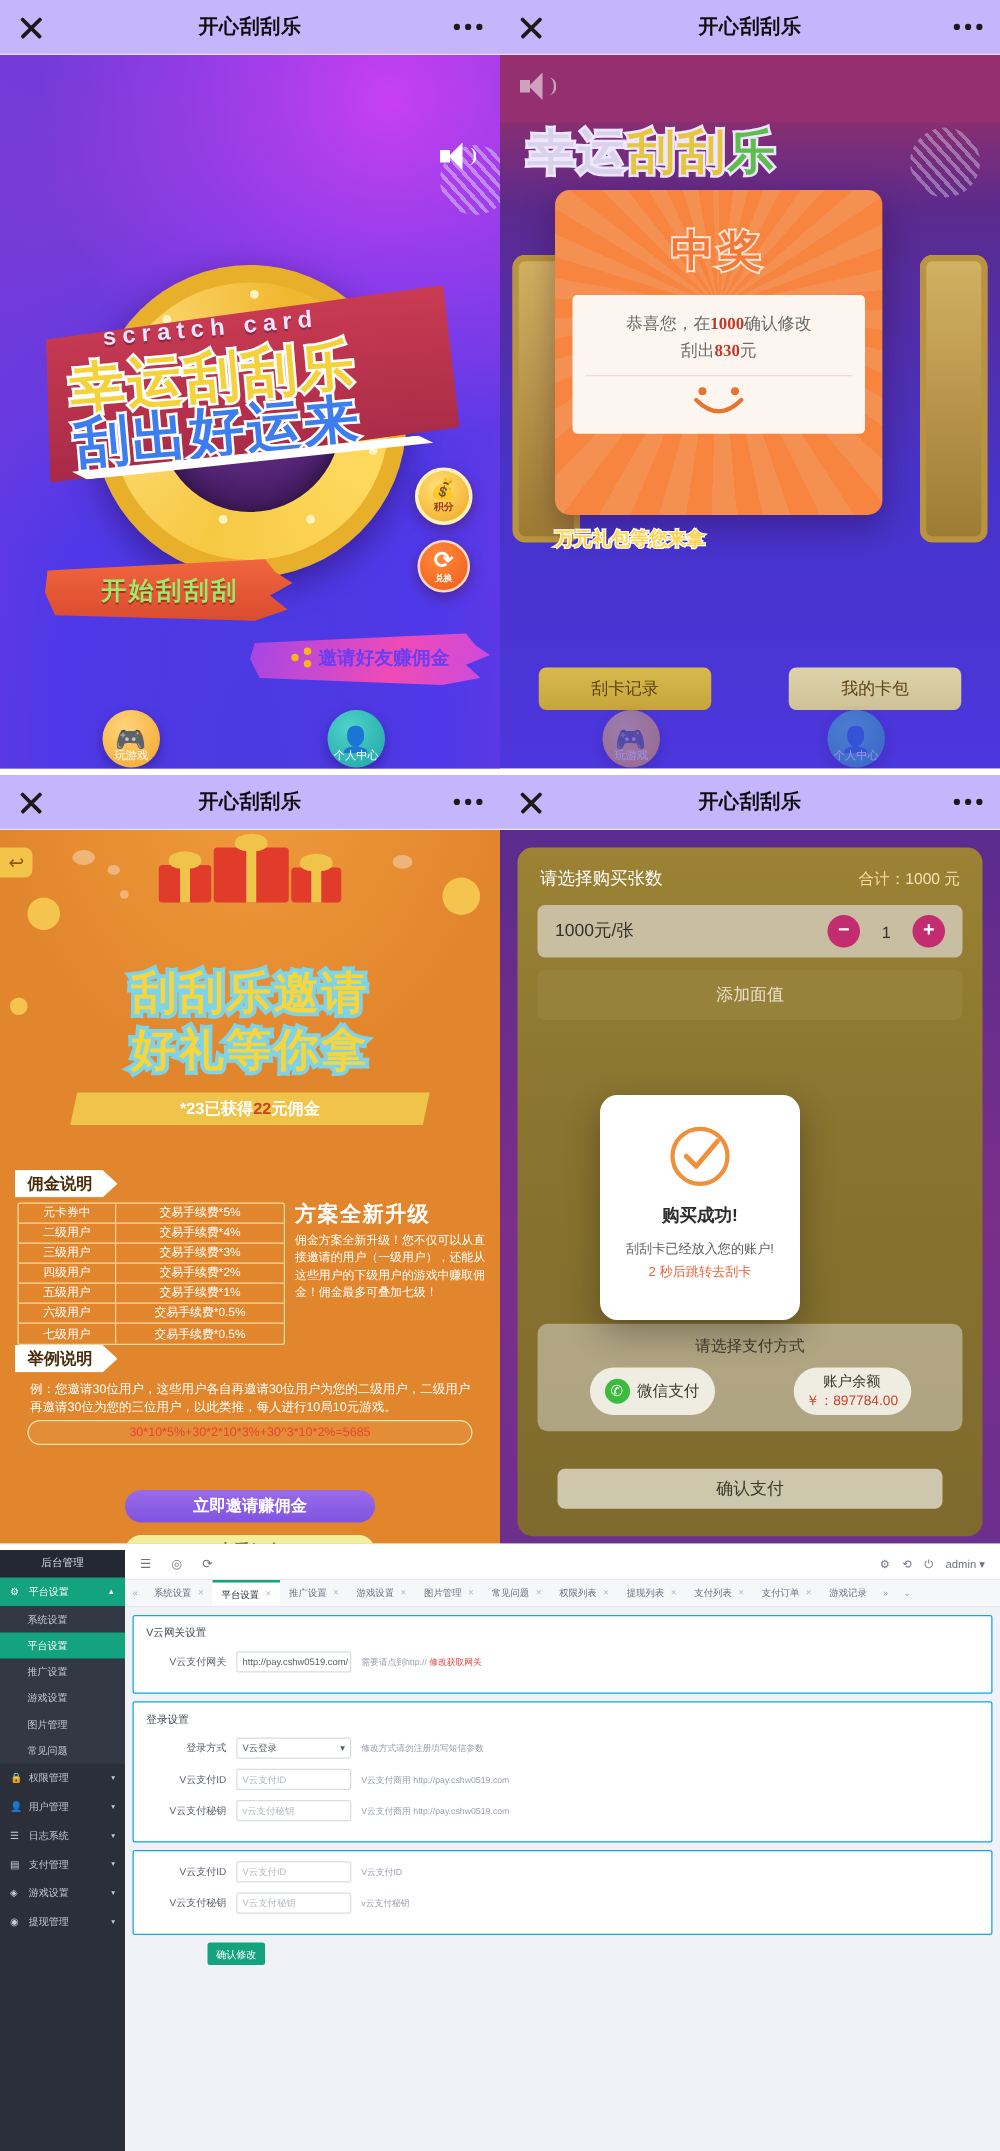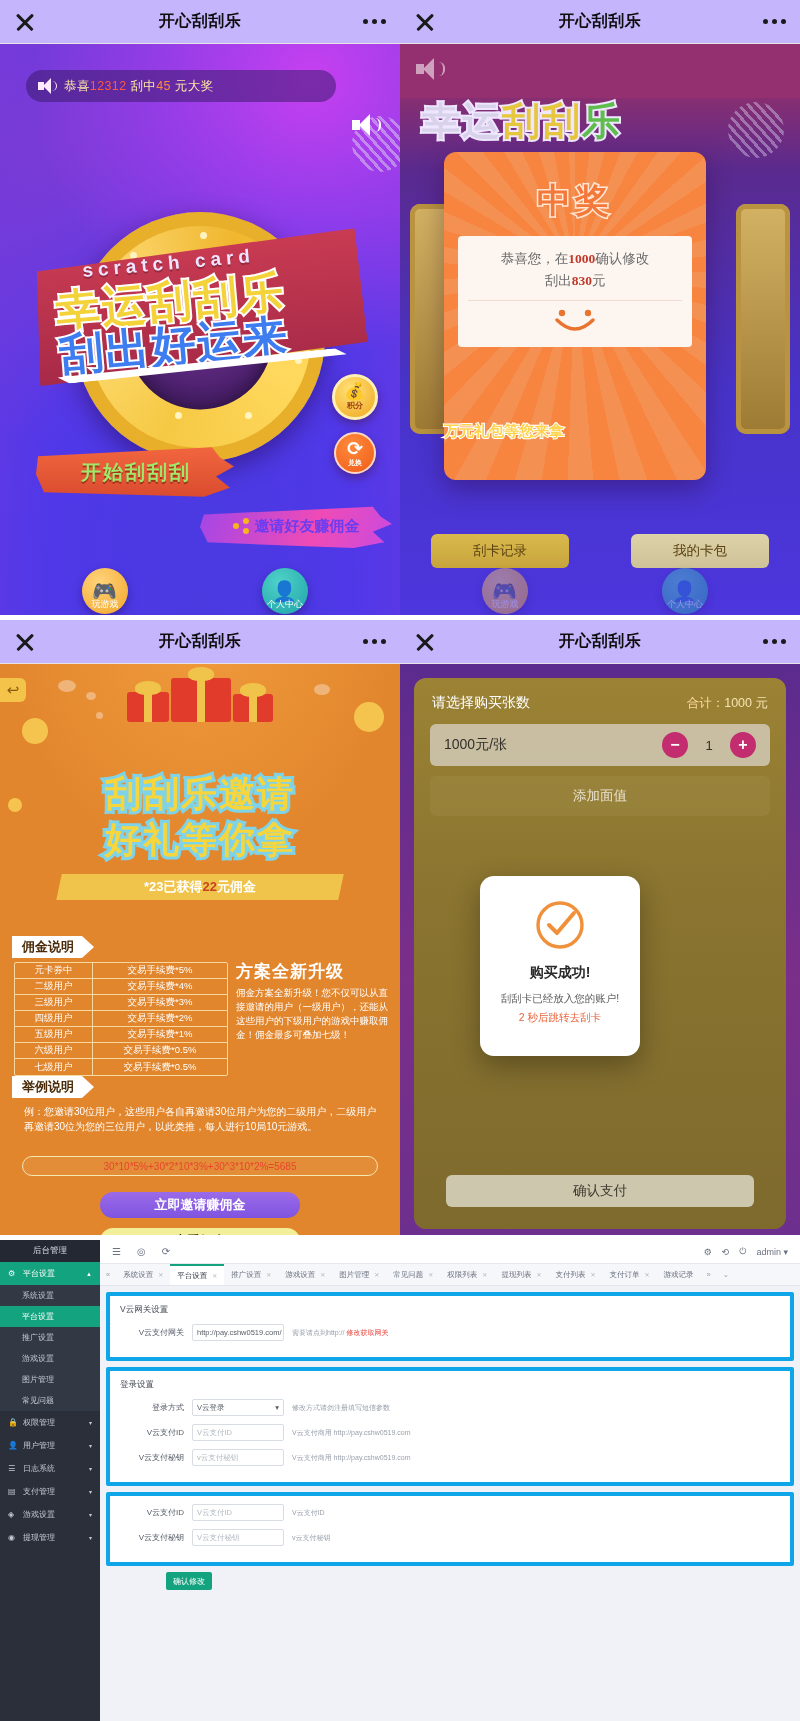--- a/index.html
+++ b/index.html
@@ -187,21 +187,21 @@
   }
   .p2-title .c1{color:#d8d2ea;} .p2-title .c2{color:#e6c63c;} .p2-title .c3{color:#5fbd4e;}
   .card-l, .card-r{
     position:absolute; top:160px; width:54px; height:230px; border-radius:10px;
     background: linear-gradient(180deg,#d4b264,#9d7a33);
     box-shadow: inset 0 0 0 5px #b9933f;
   }
   .card-l{ left:10px;} .card-r{ right:10px;}
 
   .win-dialog{
-    position:absolute; left:44px; top:108px; width:262px; height:328px; border-radius:12px;
+    position:absolute; left:44px; top:108px; width:262px; height:260px; border-radius:12px;
     background:
       repeating-conic-gradient(from 0deg at 50% 36%, #f7853f 0deg 7deg, #f59053 7deg 14deg),
       #f4803a;
     box-shadow:0 10px 26px rgba(40,0,40,.35); overflow:hidden;
   }
   .win-head{
     text-align:center; font-size:34px; font-weight:900; color:#f4783a;
     -webkit-text-stroke:3px #ffe7d4; paint-order:stroke fill; margin-top:26px; letter-spacing:4px;
   }
   .win-body{
@@ -376,21 +376,21 @@
   .ad-top .ti{ font-size:10px; color:#6b7280; cursor:pointer;}
   .ad-user{ margin-left:auto; display:flex; align-items:center; gap:10px;}
   .ad-user .ui{ font-size:9px; color:#6b7280; cursor:pointer;}
   .ad-tabs{ height:22px; background:#f6f7fa; display:flex; align-items:stretch; border-bottom:1px solid #e2e5ec; overflow:hidden;}
   .ad-tab{ display:flex; align-items:center; padding:0 7px; font-size:7.5px; color:#6a7280; cursor:pointer; white-space:nowrap; gap:5px;}
   .ad-tab.active{ background:#fff; color:#1f2937; border-top:2px solid #14a37f;}
   .ad-tab .x{ font-size:6px; color:#b3b8c2;}
   .ad-tab.nav{ color:#9aa0ac; padding:0 6px;}
 
   .ad-body{ flex:1; background:#f1f2f7; padding:6px; overflow:hidden;}
-  .ad-card{ background:#fff; border:4px solid #0ea5e9; border-radius:2px; margin-bottom:6px; padding:8px 10px;}
+  .ad-card{ background:#fff; border:1px solid #0ea5e9; border-radius:2px; margin-bottom:6px; padding:8px 10px;}
   .ad-sec{ font-size:8.5px; color:#444a55; margin-bottom:8px;}
   .ad-field{ display:flex; align-items:center; gap:8px; margin-bottom:8px;}
   .ad-lab{ width:64px; text-align:right; font-size:8px; color:#555b66; flex:0 0 auto;}
   .ad-inp{ width:92px; height:17px; border:1px solid #d8dce3; border-radius:2px; background:#fff;
            font-size:7.5px; color:#5a6068; padding:0 4px; display:flex; align-items:center; overflow:hidden; white-space:nowrap;}
   .ad-inp.ph{ color:#b4b9c2;}
   .ad-sel{ width:92px; height:17px; border:1px solid #d8dce3; border-radius:2px; background:#fff;
            font-size:7.5px; color:#5a6068; padding:0 4px; display:flex; align-items:center; justify-content:space-between;}
   .ad-hint{ font-size:7px; color:#9aa0ac;}
   .ad-hint .lk{ color:#e8453c;}
@@ -410,32 +410,20 @@
           <i></i>
           <i></i>
           <i></i>
         </div>
     </div>
     <div class="stage">
       <div class="bg1"></div>
 
       <div class="hatch"></div>
 
-      <div class="marquee">
-        <div class="spk">
-          <div class="spk-body"></div>
-            <div class="spk-cone"></div>
-            <div class="spk-w"></div>
-        </div>
-        <div class="mq-text">
-          <span>恭喜</span><span class="id">12312</span>
-          <span>刮中</span><span class="amt">45</span>
-          <span>元大奖</span>
-        </div>
-      </div>
 
       <div class="sound-icon">
         <div class="spk-body"></div>
           <div class="spk-cone"></div>
           <div class="spk-w"></div>
       </div>
 
       <div class="medal">
         <span class="dot" style="left:22%;top:16%"></span>
         <span class="dot" style="left:50%;top:8%"></span>
@@ -623,21 +611,21 @@
           <div class="comm-c2">交易手续费*0.5%</div>
         </div>
       </div>
 
       <div class="up-title" style="top:296px">方案全新升级</div>
       <div class="up-text" style="top:322px">佣金方案全新升级！您不仅可以从直接邀请的用户（一级用户），还能从这些用户的下级用户的游戏中赚取佣金！佣金最多可叠加七级！</div>
 
       <div class="sec-label" style="top:412px">举例说明</div>
       <div class="ex-text" style="top:440px">例：您邀请30位用户，这些用户各自再邀请30位用户为您的二级用户，二级用户再邀请30位为您的三位用户，以此类推，每人进行10局10元游戏。</div>
 
-      <div class="formula" style="top:492px">30*10*5%+30*2*10*3%+30^3*10*2%=5685</div>
+      <div class="formula" style="top:472px">30*10*5%+30*2*10*3%+30^3*10*2%=5685</div>
 
       <div class="p3-btn btn-invite">立即邀请赚佣金</div>
       <div class="p3-btn btn-viewcomm">查看佣金</div>
     </div>
   </div>
 
   <div class="panel p4">
     <div class="navbar">
       <div class="nav-close"></div>
       <div class="nav-title">开心刮刮乐</div>
@@ -659,20 +647,33 @@
           <div class="qty-label">1000元/张</div>
           <div class="qty-ctrl">
             <div class="rnd">−</div>
             <div class="qty-val">1</div>
             <div class="rnd">+</div>
           </div>
         </div>
 
         <div class="add-face">添加面值</div>
 
+        <div class="pay-box">
+          <div class="pay-title">请选择支付方式</div>
+          <div class="pay-row">
+            <div class="pay-opt">
+              <span class="wx-ico">✆</span>
+              <span class="t">微信支付</span>
+            </div>
+            <div class="pay-opt bal-opt">
+              <span class="t1">账户余额</span>
+              <span class="t2"><span>￥：</span><span>897784.00</span></span>
+            </div>
+          </div>
+        </div>
 
         <div class="confirm-btn">确认支付</div>
       </div>
 
       <div class="succ-dialog">
         <svg width="54" height="54" viewBox="0 0 54 54">
           <circle cx="27" cy="27" r="22" fill="none" stroke="#f0903a" stroke-width="3.4"></circle>
           <path d="M16 27 L24 35 L41 15" fill="none" stroke="#f0903a" stroke-width="4" stroke-linecap="round" stroke-linejoin="round"></path>
         </svg>
         <div class="succ-title">购买成功!</div>

